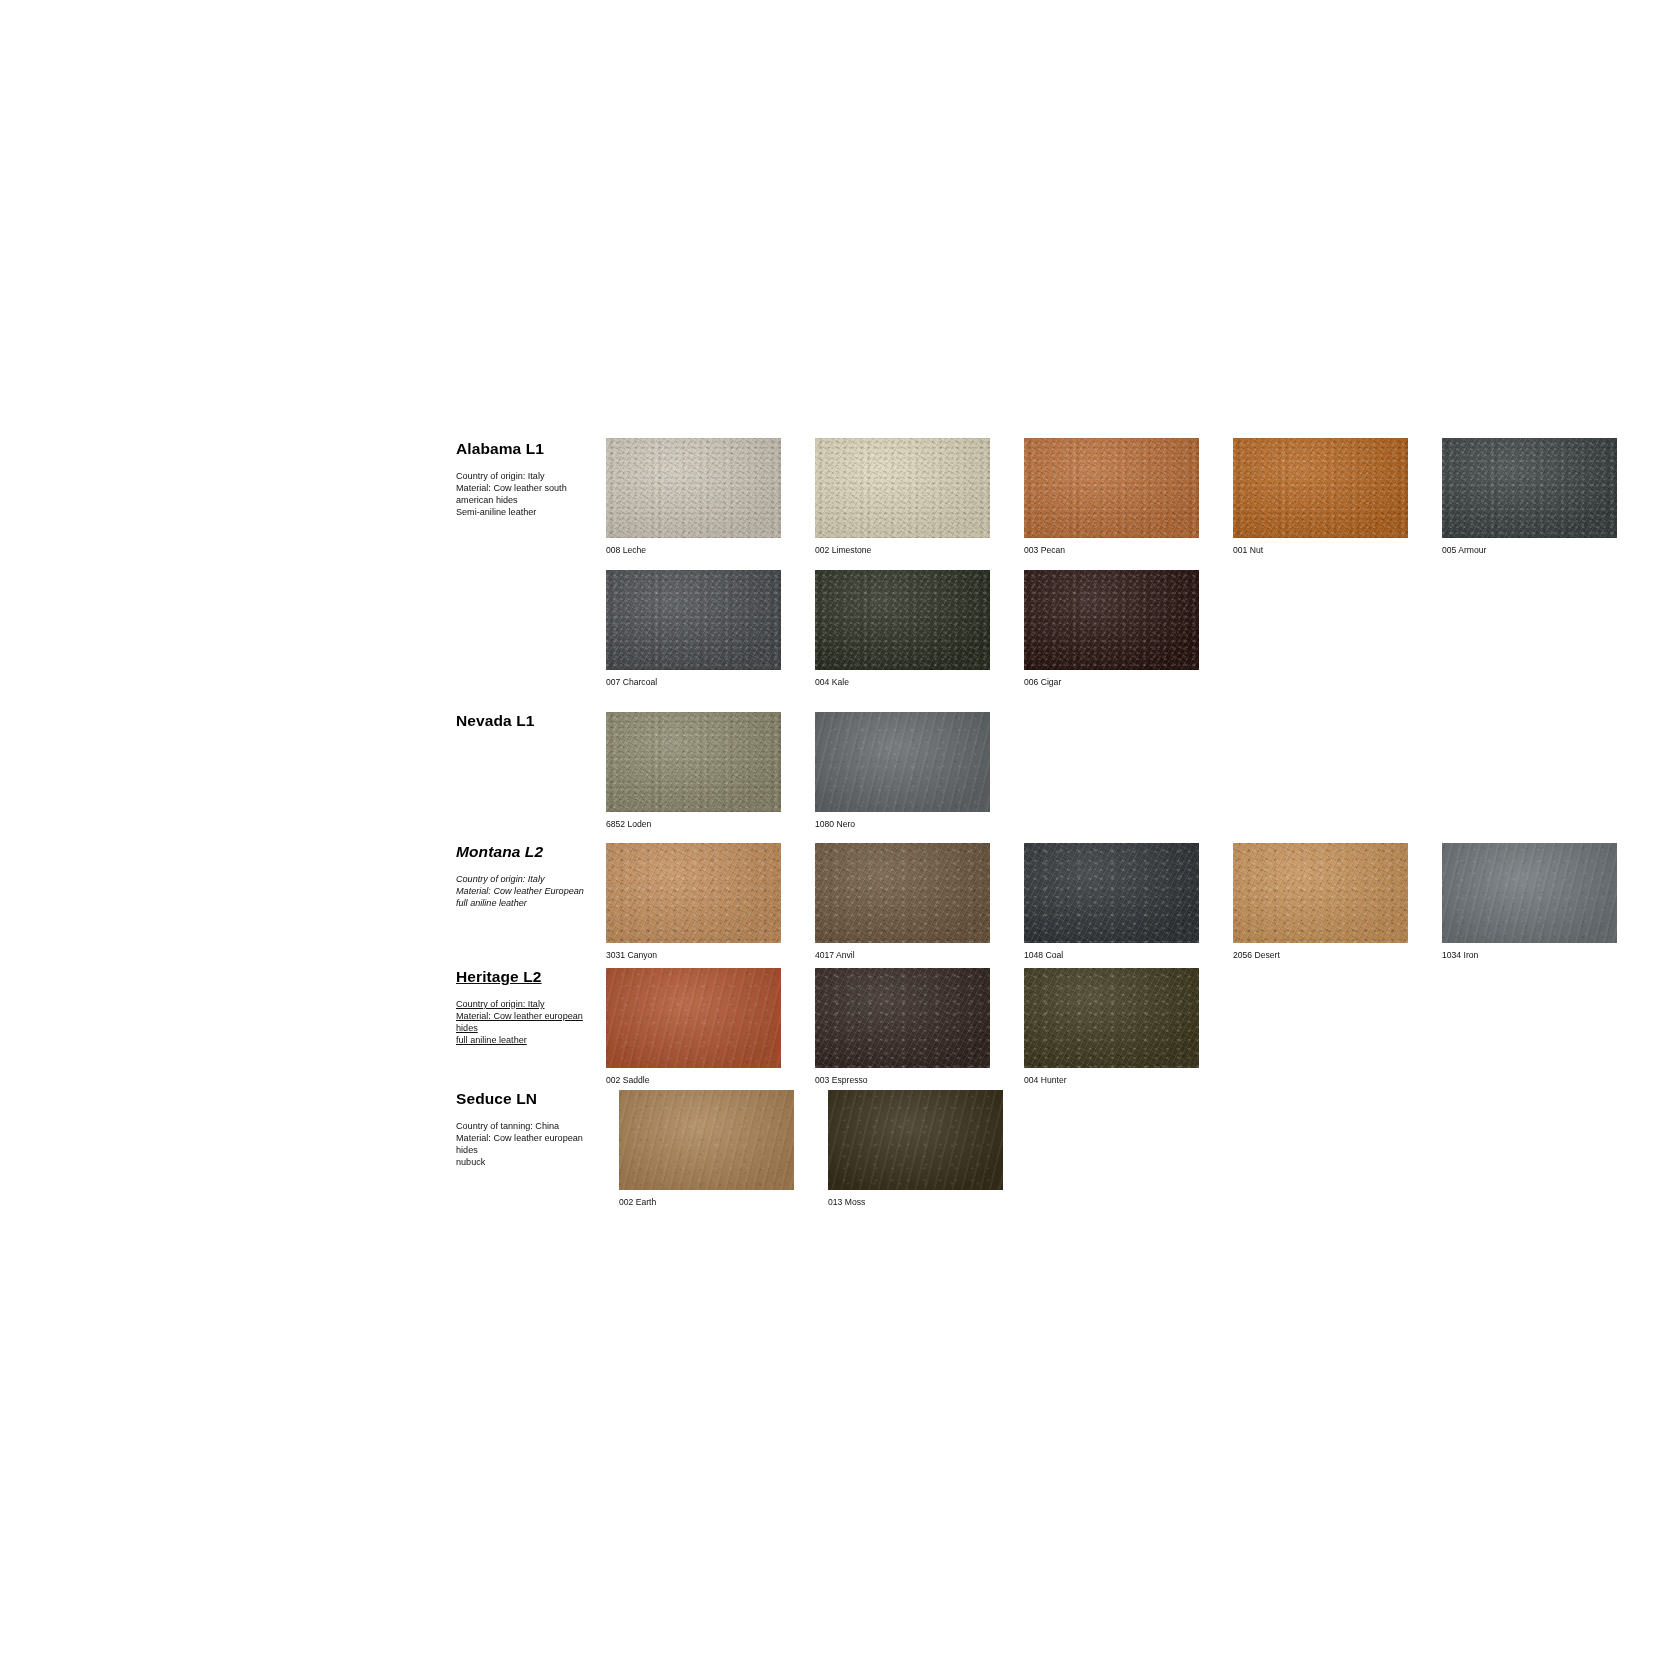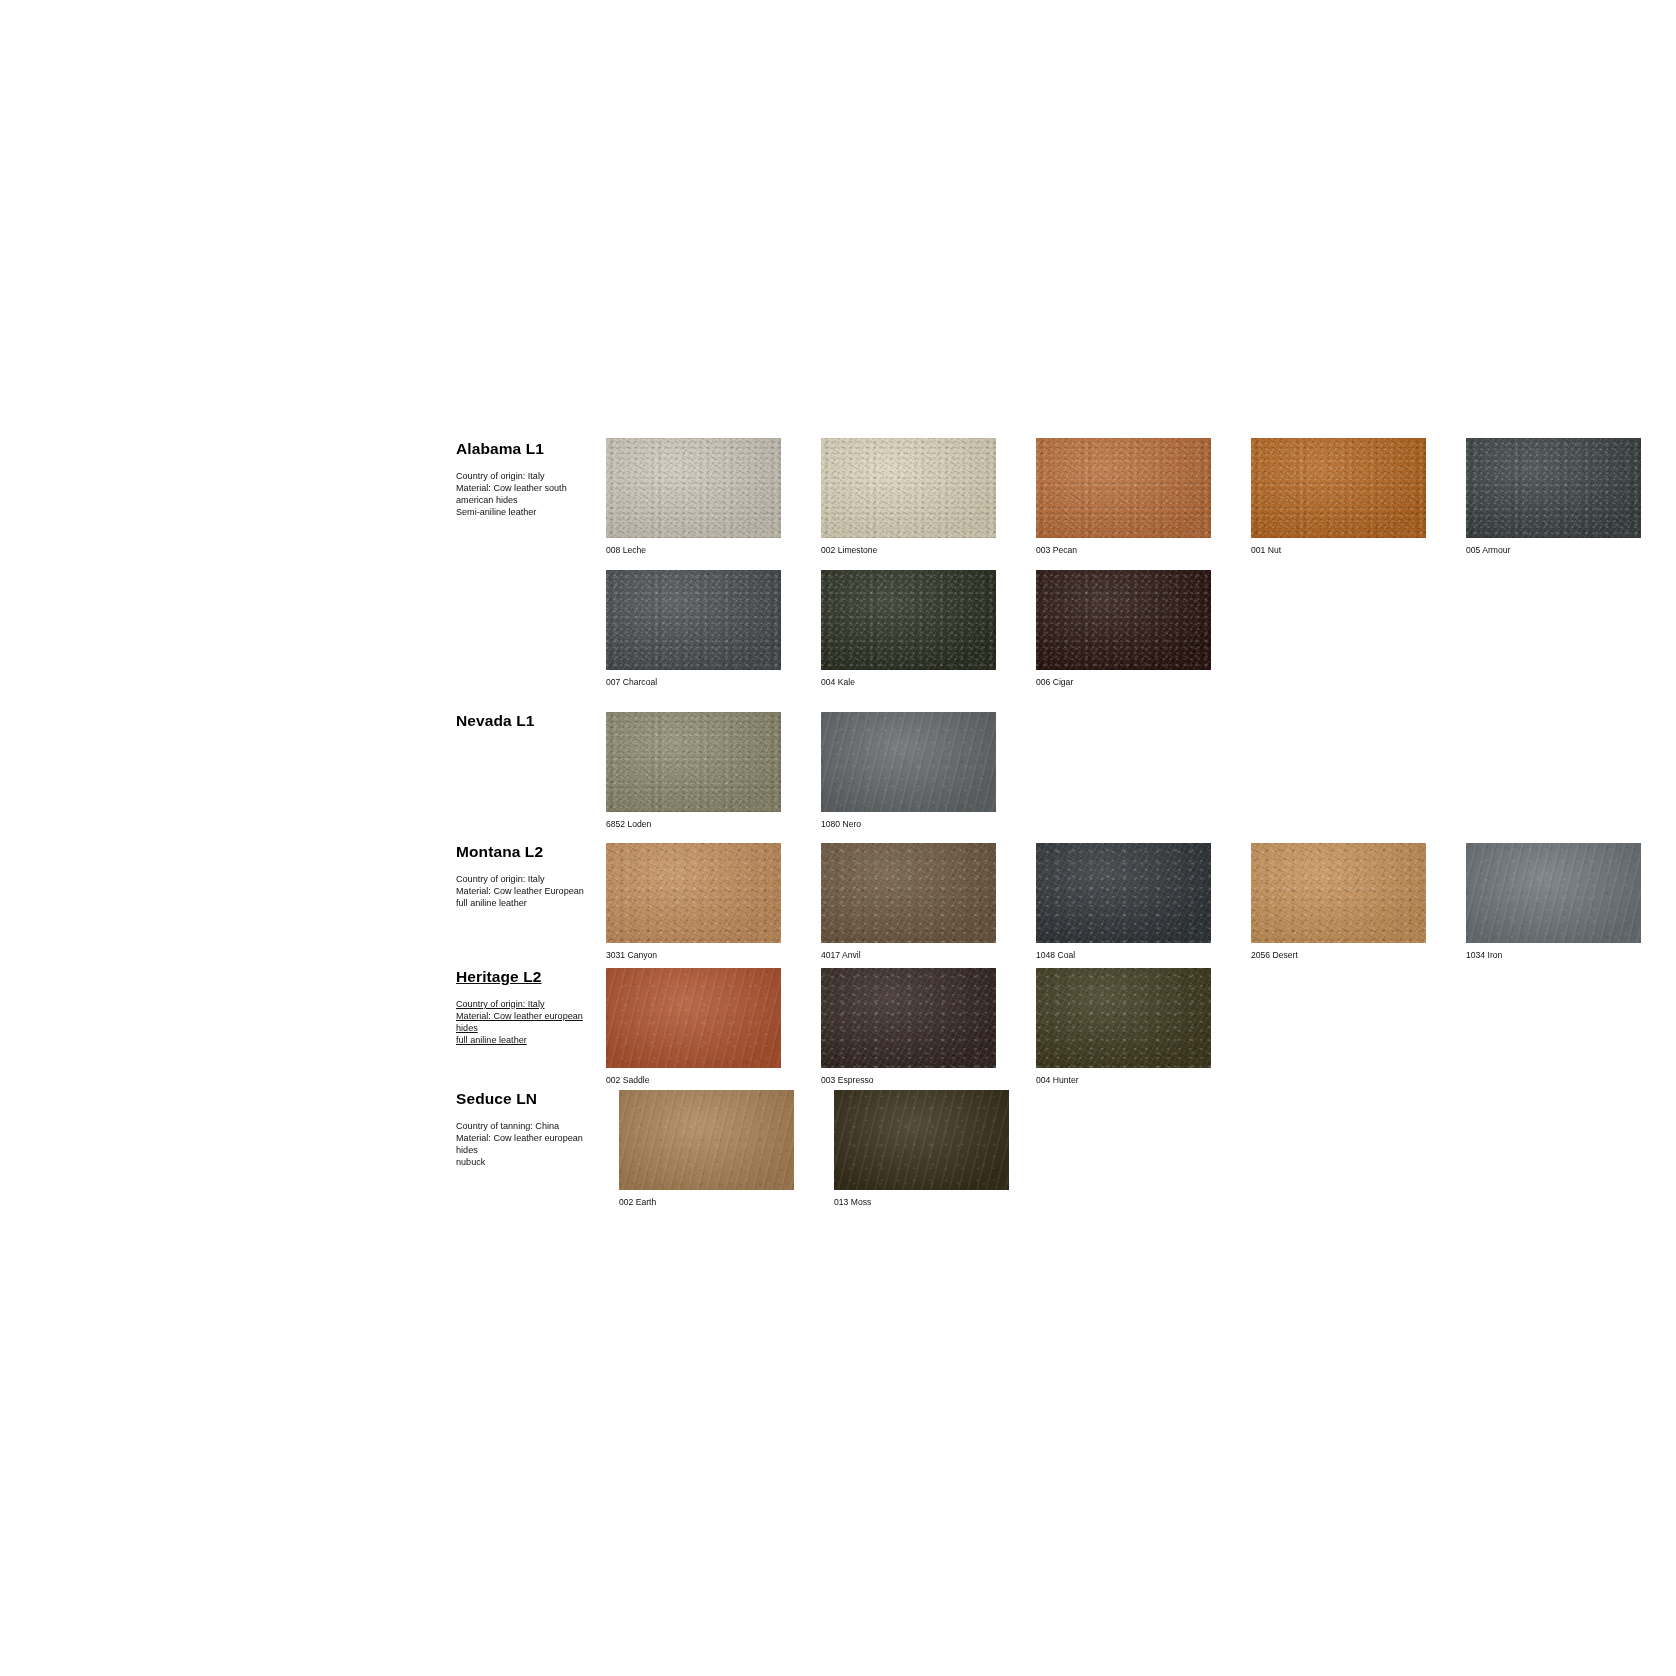--- a/index.html
+++ b/index.html
@@ -47,21 +47,21 @@
   }
   .group-desc div {
     white-space: normal;
   }
 
   
   .row {
     position: absolute;
     left: 602px;
     display: flex;
-    gap: 18px;
+    gap: 12px;
   }
   .cell {
     width: 175px;
     margin-right: 22px;
   }
   .cell:last-child { margin-right: 0; }
 
   .swatch {
     width: 175px;
     height: 100px;
@@ -170,21 +170,21 @@
     <div class="row" style="top: 712px;">
       <div class="cell">
         <div class="swatch fine" style="background-color: rgb(142, 138, 110);"></div>
         <div class="swatch-label">6852 Loden</div>
       </div>
       <div class="cell">
         <div class="swatch smooth" style="background-color: rgb(100, 104, 106);"></div>
         <div class="swatch-label">1080 Nero</div>
       </div>
     </div>
-    <div class="group-info" style="top: 843px;">
+    <div class="group-info" style="top: 843px; font-style: italic;">
       <div class="group-title">Montana L2</div>
       <div class="group-desc">
         <div>Country of origin: Italy</div>
         <div>Material: Cow leather European</div>
         <div>full aniline leather</div>
       </div>
     </div>
     <div class="row" style="top: 843px;">
       <div class="cell">
         <div class="swatch" style="background-color: rgb(197, 143, 92);"></div>

